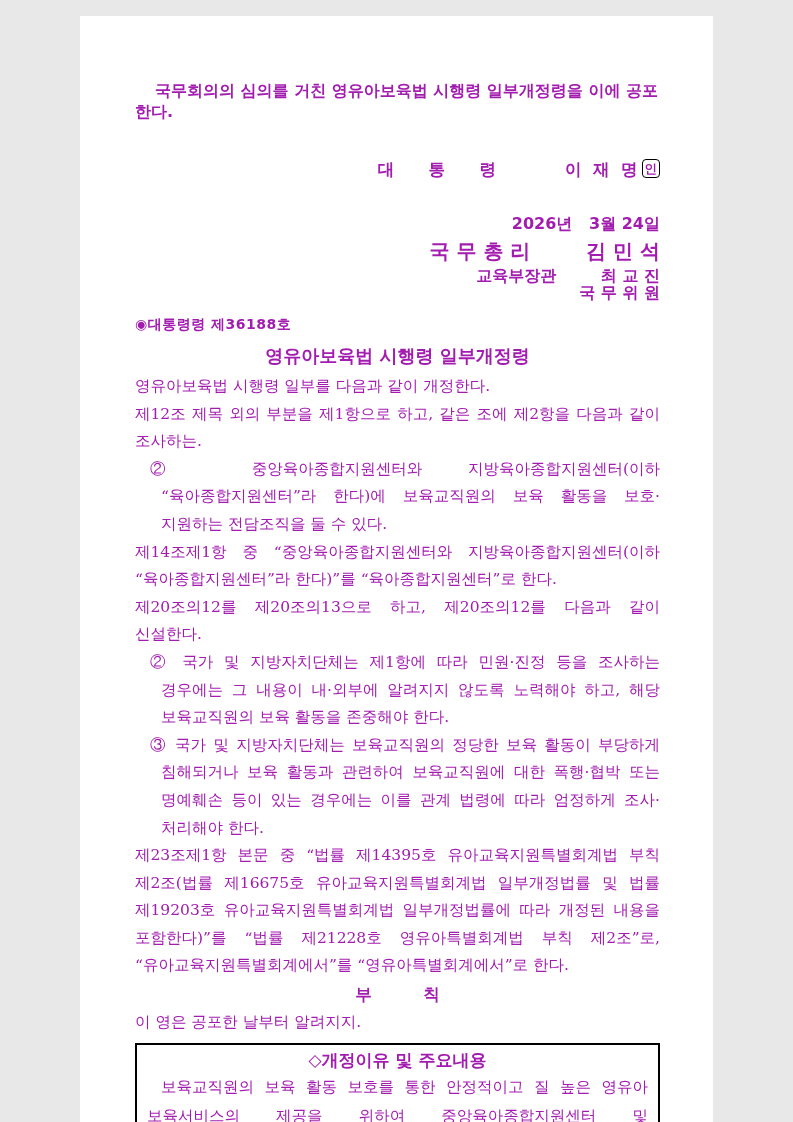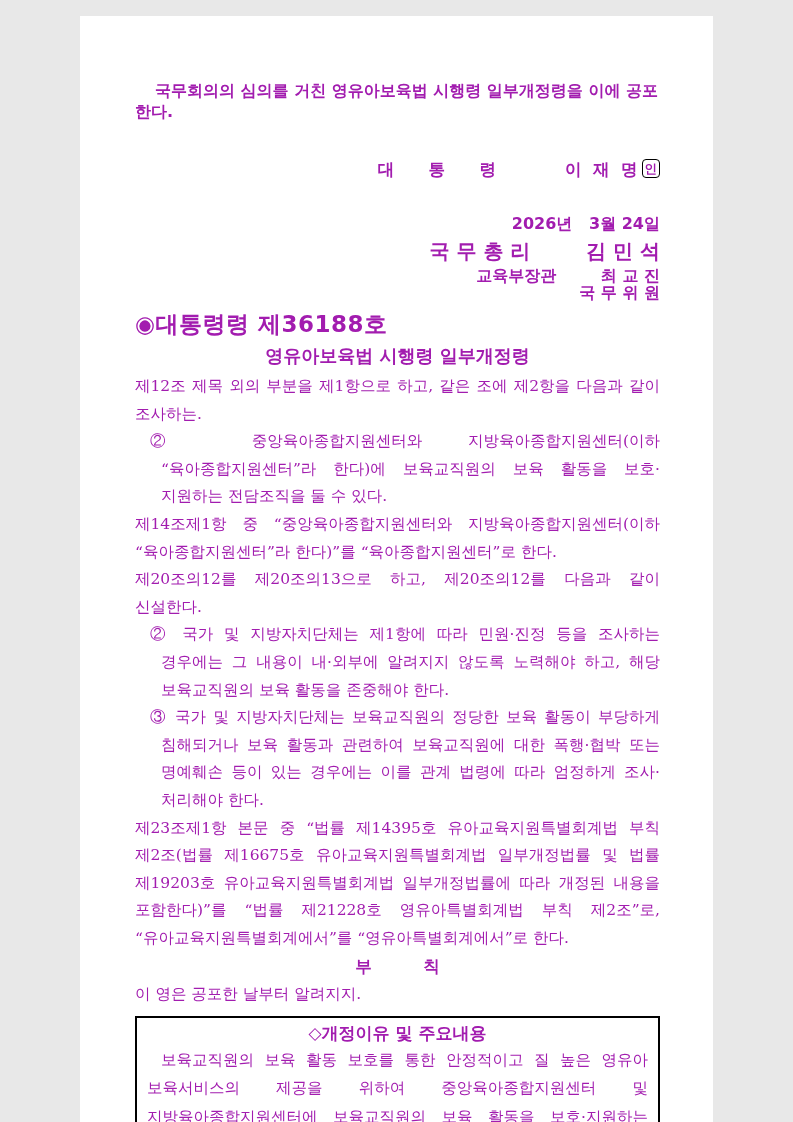--- a/index.html
+++ b/index.html
@@ -35,21 +35,21 @@
     vertical-align: 2px;
     margin-left: 4px;
     font-weight: bold;
   }
   .date-line { margin-top: 10px; margin-left: 65px; line-height: 21px; font-size: 16px; }
   .pm-line { margin-top: 7px; margin-left: 170px; line-height: 21px; font-size: 20px; }
   .council-block { margin-top: 5px; margin-left: 198px; }
   .council-block .sig-line { line-height: 17px; font-size: 16px; }
   .decree-number {
     margin-top: 11px;
-    font-size: 23px;
+    font-size: 14px;
     line-height: 24px;
     letter-spacing: 0.5px;
   }
   .decree-title {
     margin-top: 7px;
     text-align: center;
     font-size: 18px;
     line-height: 25px;
   }
   .doc-body { margin-top: 5px; }
@@ -108,20 +108,21 @@
   <div class="council-block">
     <div class="sig-line gothic">교육부장관        최 교 진</div>
     <div class="sig-line gothic">국 무 위 원</div>
   </div>
 
   <div class="decree-number gothic">◉대통령령 제36188호</div>
 
   <div class="decree-title gothic">영유아보육법 시행령 일부개정령</div>
 
   <div class="doc-body">
+    <p class="par">영유아보육법 시행령 일부를 다음과 같이 개정한다.</p>
     <p class="par">제12조 제목 외의 부분을 제1항으로 하고, 같은 조에 제2항을 다음과 같이 조사하는.</p>
     <p class="par par-item">② 중앙육아종합지원센터와 지방육아종합지원센터(이하 “육아종합지원센터”라 한다)에 보육교직원의 보육 활동을 보호·지원하는 전담조직을 둘 수 있다.</p>
     <p class="par">제14조제1항 중 “중앙육아종합지원센터와 지방육아종합지원센터(이하 “육아종합지원센터”라 한다)”를 “육아종합지원센터”로 한다.</p>
     <p class="par">제20조의12를 제20조의13으로 하고, 제20조의12를 다음과 같이 신설한다.</p>
     <p class="par par-item">② 국가 및 지방자치단체는 제1항에 따라 민원·진정 등을 조사하는 경우에는 그 내용이 내·외부에 알려지지 않도록 노력해야 하고, 해당 보육교직원의 보육 활동을 존중해야 한다.</p>
     <p class="par par-item">③ 국가 및 지방자치단체는 보육교직원의 정당한 보육 활동이 부당하게 침해되거나 보육 활동과 관련하여 보육교직원에 대한 폭행·협박 또는 명예훼손 등이 있는 경우에는 이를 관계 법령에 따라 엄정하게 조사·처리해야 한다.</p>
     <p class="par">제23조제1항 본문 중 “법률 제14395호 유아교육지원특별회계법 부칙 제2조(법률 제16675호 유아교육지원특별회계법 일부개정법률 및 법률 제19203호 유아교육지원특별회계법 일부개정법률에 따라 개정된 내용을 포함한다)”를 “법률 제21228호 영유아특별회계법 부칙 제2조”로, “유아교육지원특별회계에서”를 “영유아특별회계에서”로 한다.</p>
   </div>
 
   <div class="addendum-heading">부         칙</div>

